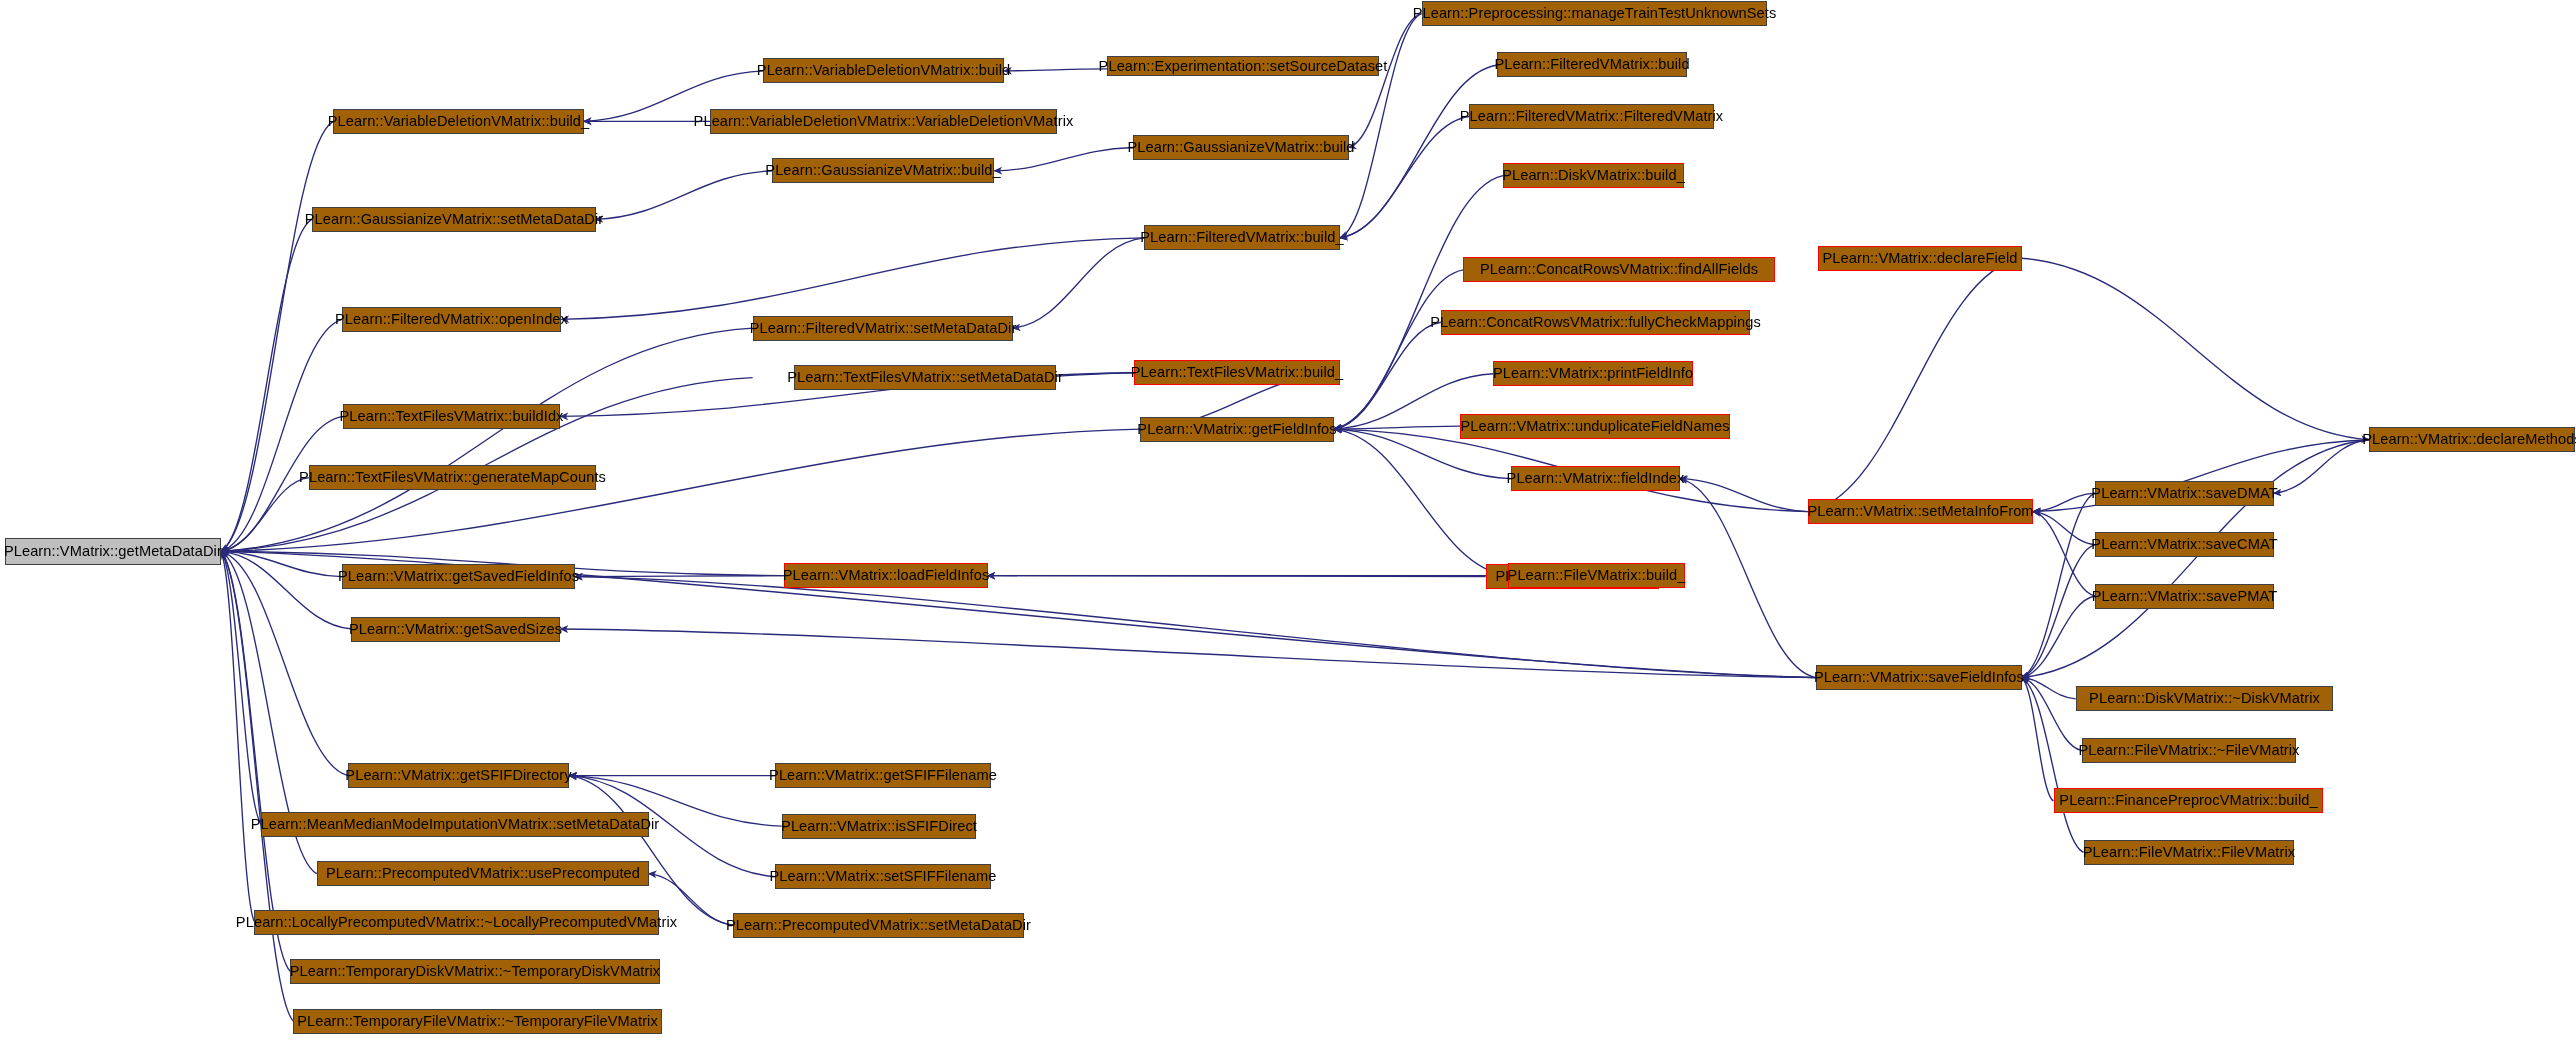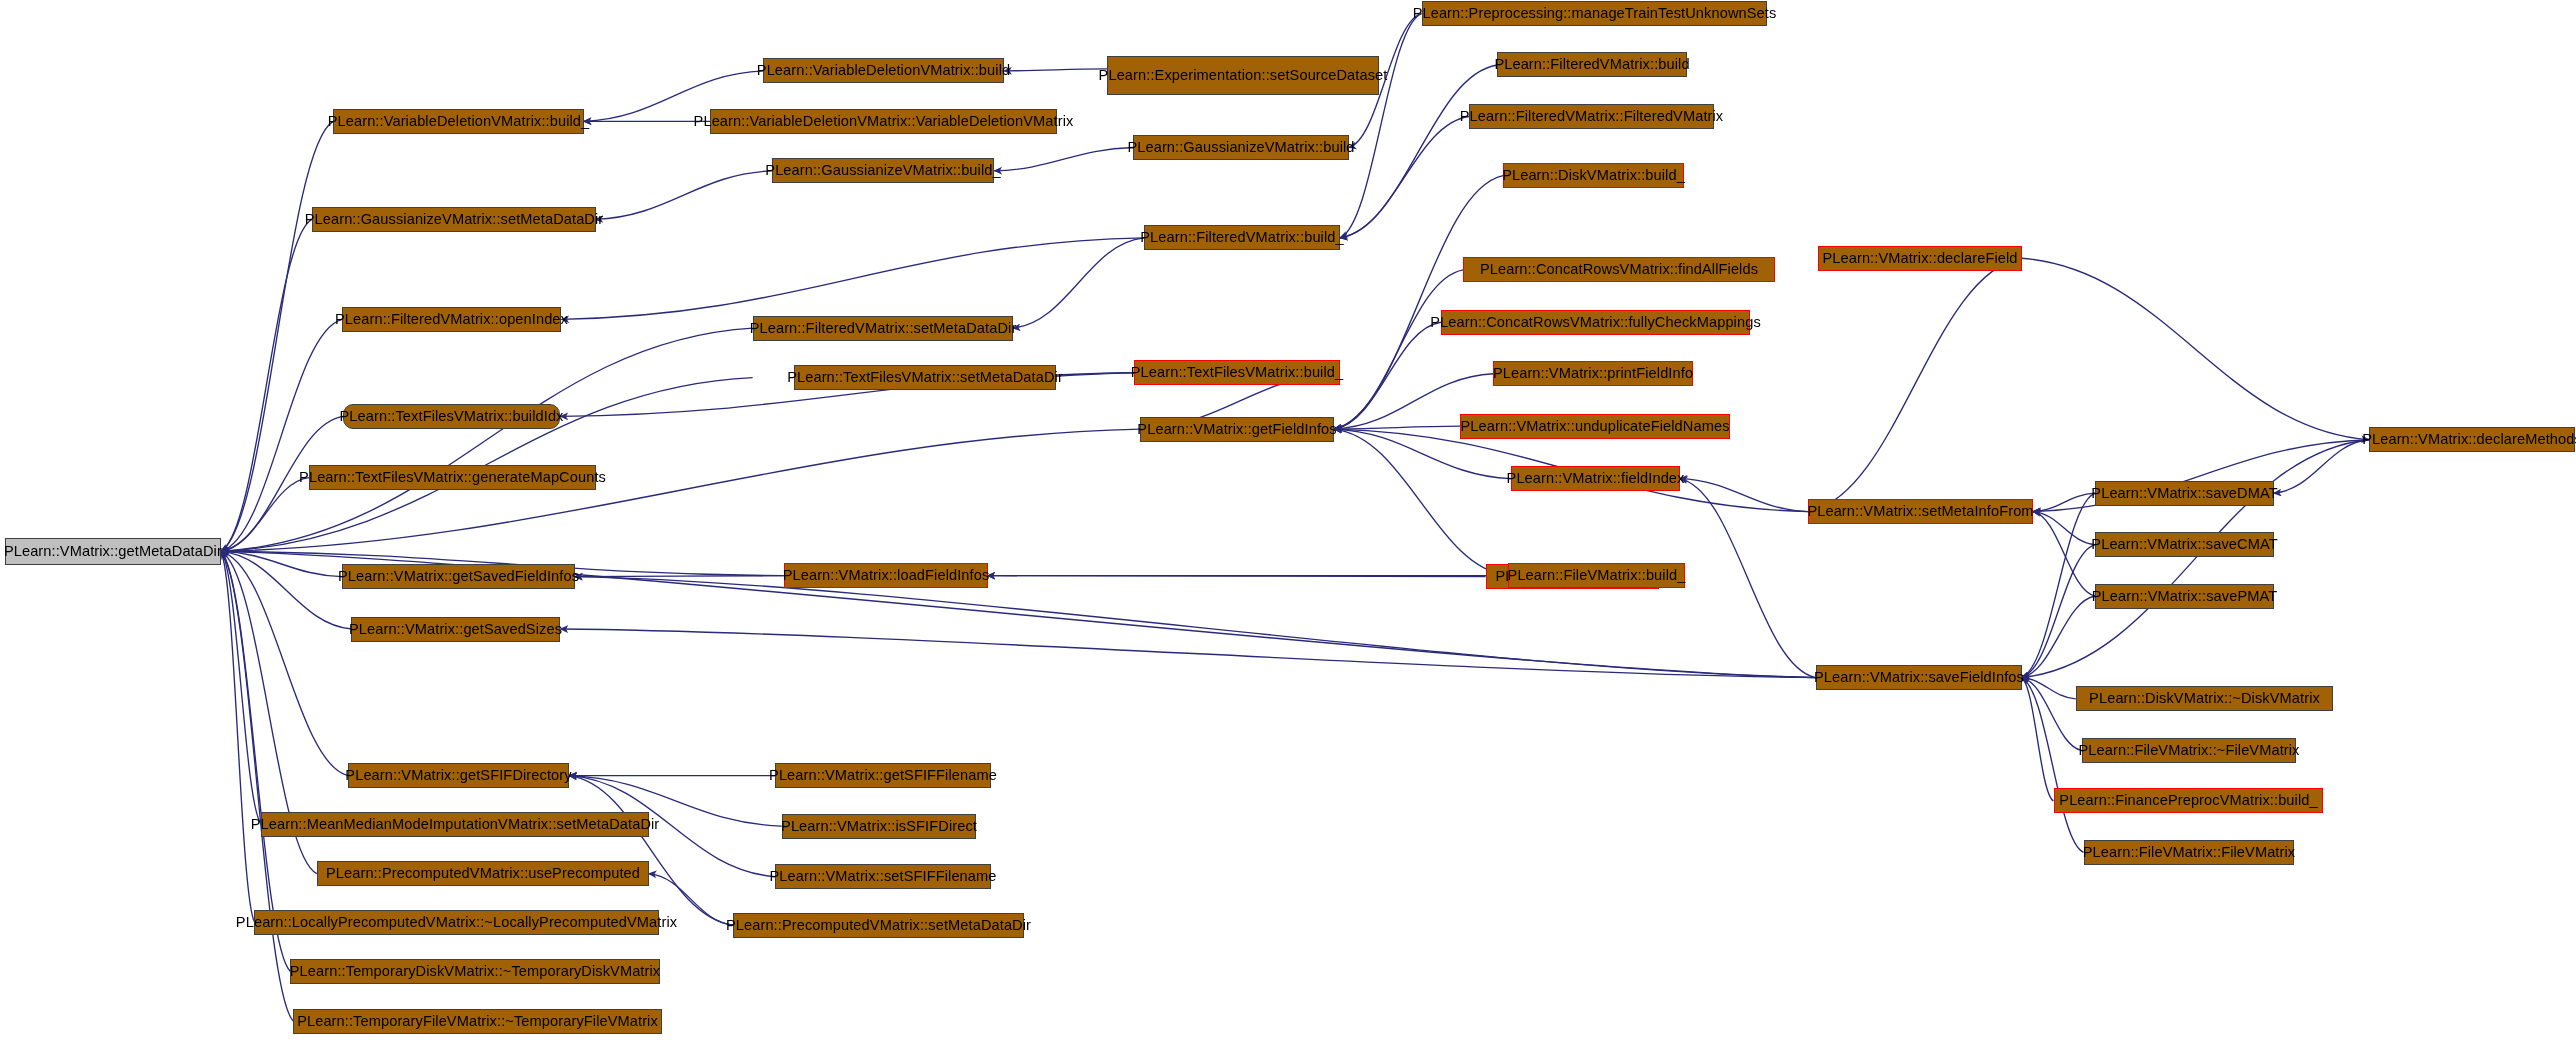--- a/index.html
+++ b/index.html
@@ -125,21 +125,21 @@
       </div>
       <div class="node" style="left: 333px; top: 109px; width: 251px; height: 25px;">
         <span class="lbl">PLearn::VariableDeletionVMatrix::build_</span>
       </div>
       <div class="node" style="left: 312px; top: 207px; width: 284px; height: 25px;">
         <span class="lbl">PLearn::GaussianizeVMatrix::setMetaDataDir</span>
       </div>
       <div class="node" style="left: 342px; top: 307px; width: 219px; height: 25px;">
         <span class="lbl">PLearn::FilteredVMatrix::openIndex</span>
       </div>
-      <div class="node" style="left: 343px; top: 404px; width: 217px; height: 25px; border-radius: 10px;">
+      <div class="node" style="left: 343px; top: 404px; width: 217px; height: 25px;">
         <span class="lbl">PLearn::TextFilesVMatrix::buildIdx</span>
       </div>
       <div class="node" style="left: 309px; top: 465px; width: 287px; height: 25px;">
         <span class="lbl">PLearn::TextFilesVMatrix::generateMapCounts</span>
       </div>
       <div class="node" style="left: 342px; top: 564px; width: 233px; height: 25px;">
         <span class="lbl">PLearn::VMatrix::getSavedFieldInfos</span>
       </div>
       <div class="node" style="left: 351px; top: 617px; width: 209px; height: 25px;">
         <span class="lbl">PLearn::VMatrix::getSavedSizes</span>
@@ -185,21 +185,21 @@
       </div>
       <div class="node" style="left: 782px; top: 814px; width: 194px; height: 25px;">
         <span class="lbl">PLearn::VMatrix::isSFIFDirect</span>
       </div>
       <div class="node" style="left: 775px; top: 864px; width: 216px; height: 25px;">
         <span class="lbl">PLearn::VMatrix::setSFIFFilename</span>
       </div>
       <div class="node" style="left: 733px; top: 913px; width: 291px; height: 25px;">
         <span class="lbl">PLearn::PrecomputedVMatrix::setMetaDataDir</span>
       </div>
-      <div class="node" style="left: 1107px; top: 56px; width: 272px; height: 39px;">
+      <div class="node" style="left: 1107px; top: 56px; width: 272px; height: 20px;">
         <span class="lbl">PLearn::Experimentation::setSourceDataset</span>
       </div>
       <div class="node" style="left: 1133px; top: 135px; width: 216px; height: 25px;">
         <span class="lbl">PLearn::GaussianizeVMatrix::build</span>
       </div>
       <div class="node" style="left: 1144px; top: 225px; width: 196px; height: 25px;">
         <span class="lbl">PLearn::FilteredVMatrix::build_</span>
       </div>
       <div class="node red" style="left: 1134px; top: 360px; width: 206px; height: 25px;">
         <span class="lbl">PLearn::TextFilesVMatrix::build_</span>

